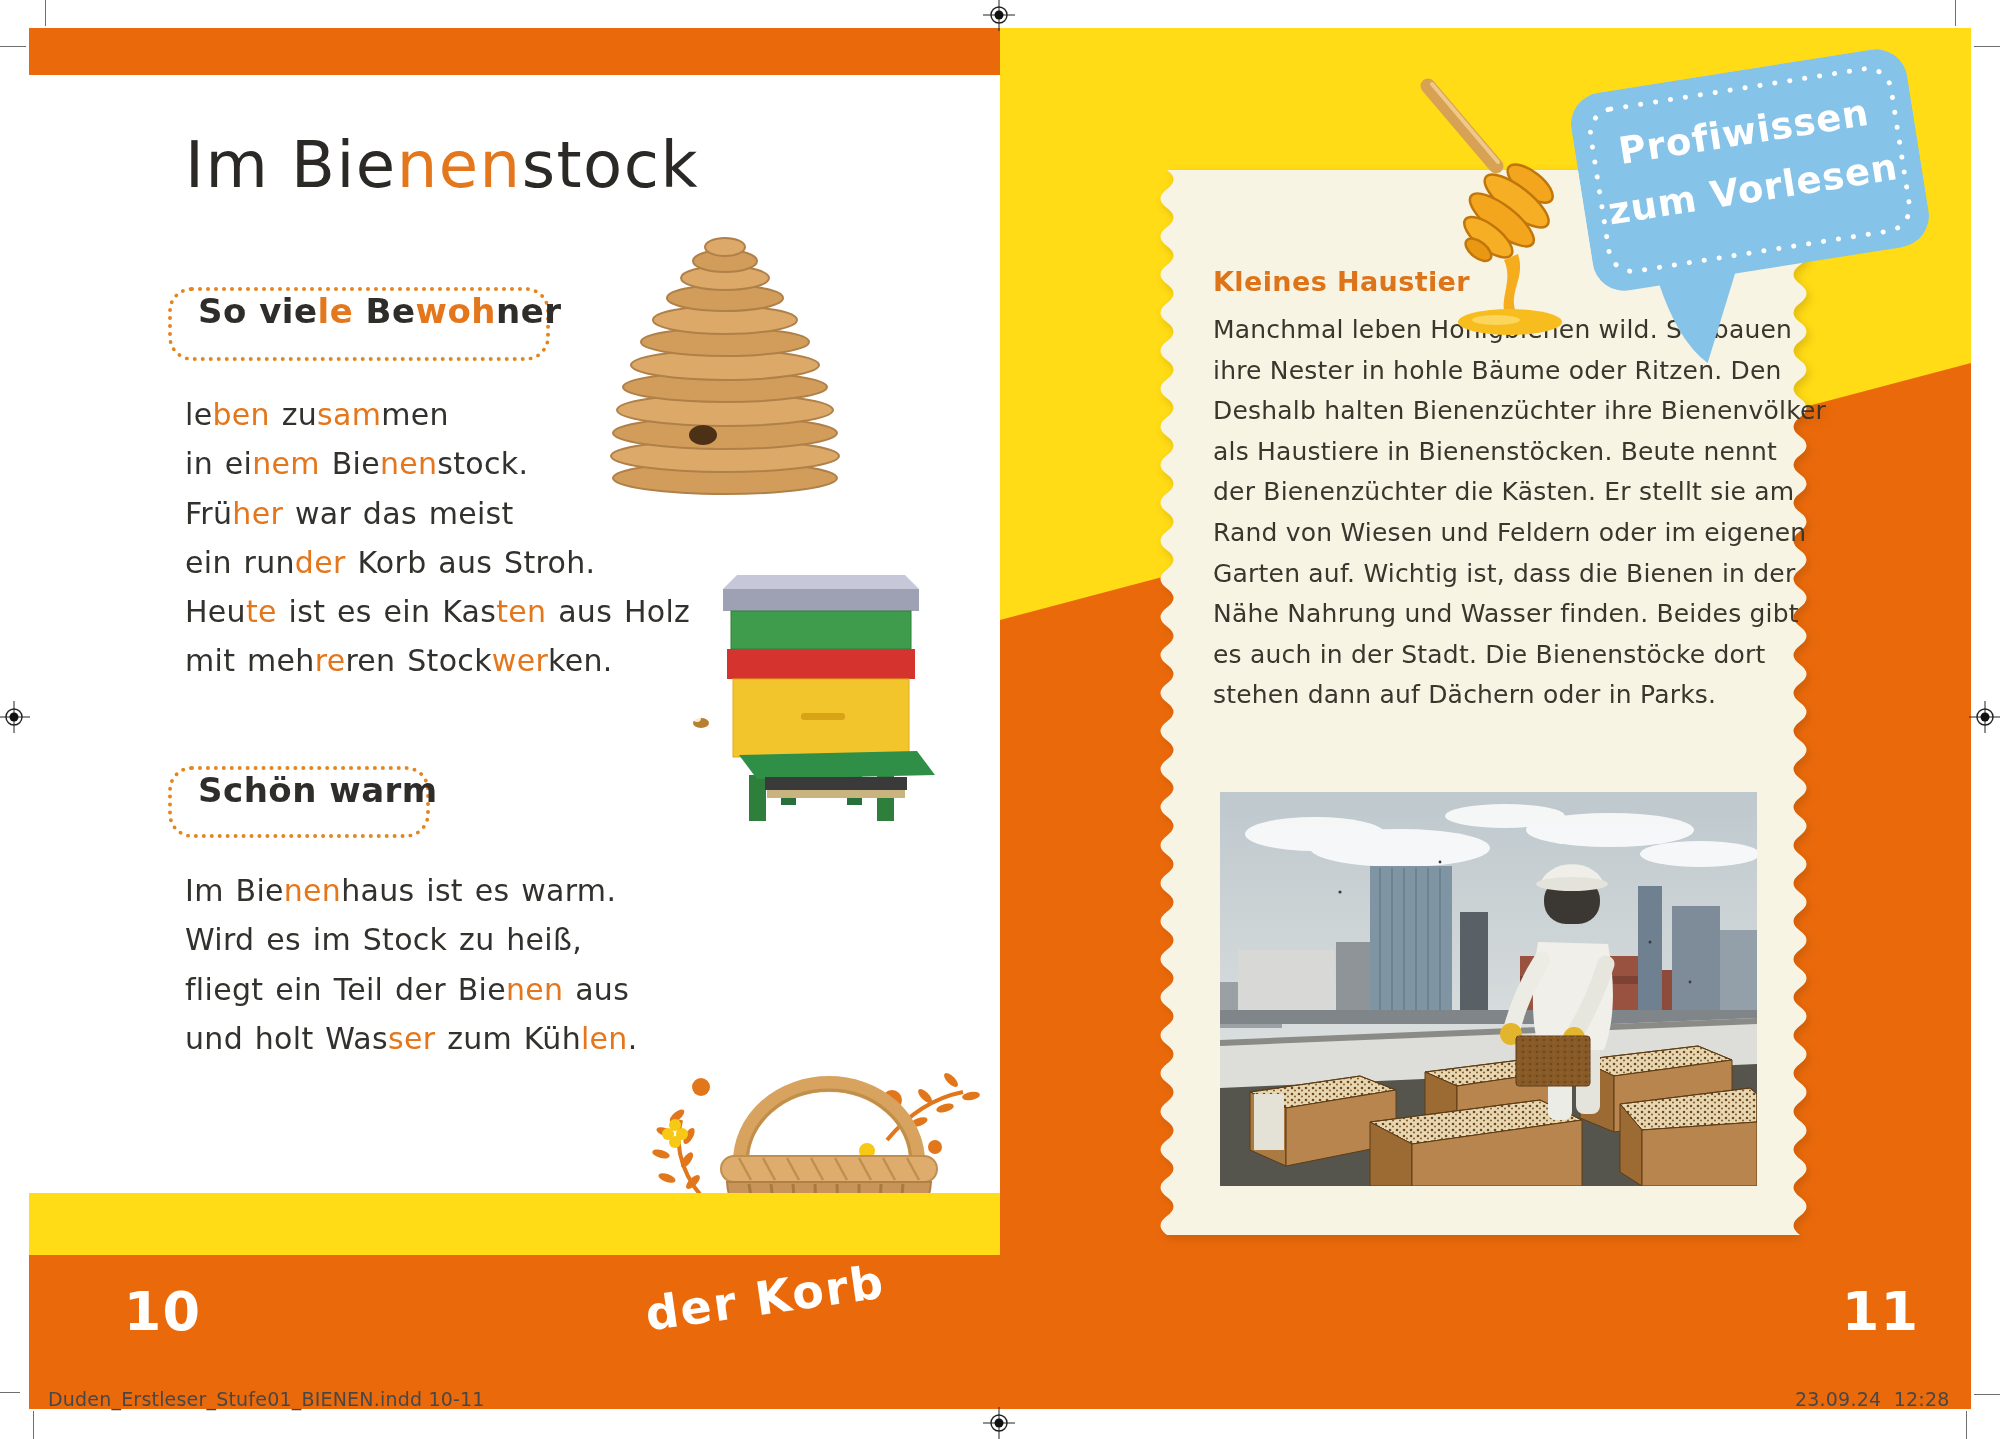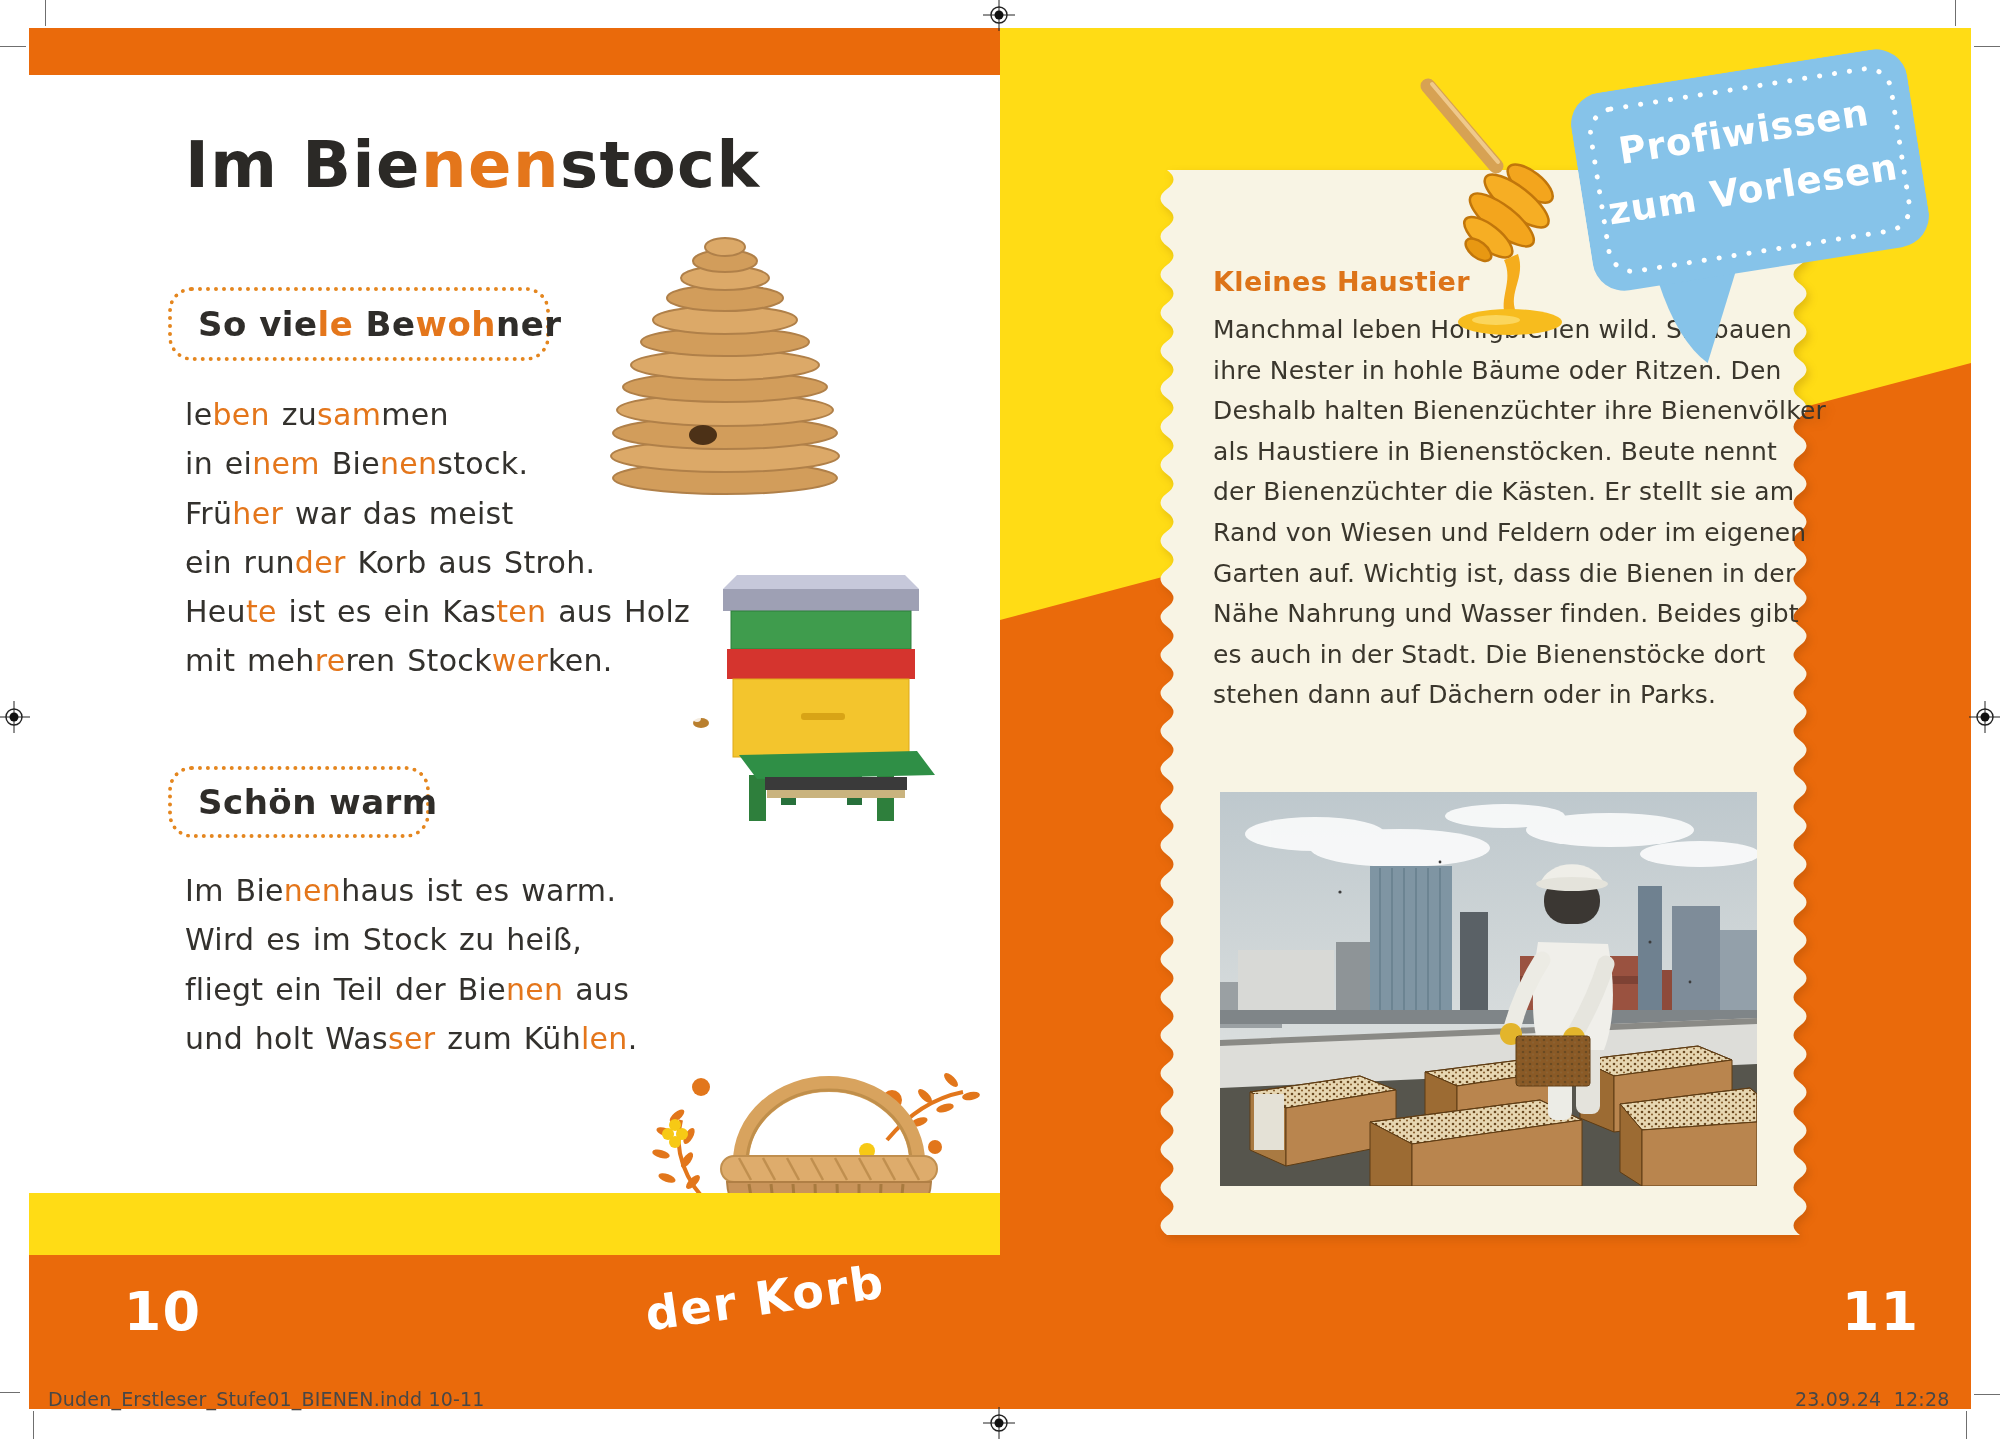--- a/index.html
+++ b/index.html
@@ -19,24 +19,24 @@
   .page-left{position:absolute;left:0;top:0;width:971px;height:1381px;background:#fff;overflow:hidden}
   .page-right{position:absolute;left:971px;top:0;width:971px;height:1381px;background:#FFDC15;overflow:hidden}
   .topbar{position:absolute;left:0;top:0;width:971px;height:47px;background:#EA6A0B}
   .yellow-stripe{position:absolute;left:0;top:1165px;width:971px;height:62px;background:#FFDC15}
   .bottombar{position:absolute;left:0;top:1227px;width:1942px;height:154px;background:#EA6A0B}
   .orange-diagonal{
     position:absolute;left:0;top:0;width:971px;height:1381px;background:#EA6A0B;
     clip-path:polygon(0 592px,971px 335px,971px 1381px,0 1381px);
   }
   
-  .title{position:absolute;left:156px;top:100px;font-size:64px;font-weight:bold;
+  .title{position:absolute;left:156px;top:100px;font-size:64px;font-weight:normal;
          letter-spacing:1.5px;color:#2B2926;white-space:nowrap}
   .dotted-box{position:absolute;border:4px dotted #E4861F;border-radius:24px;
-              display:flex;align-items:center;padding:0 26px;box-sizing:border-box}
+              display:flex;padding:0 26px;box-sizing:border-box}
   .dotted-box .hd{font-size:34px;font-weight:bold;color:#2F2D2A;letter-spacing:.5px;white-space:nowrap}
   .bookpara{position:absolute;left:156px}
   .bline{font-size:30px;line-height:49.3px;color:#33312D;letter-spacing:.3px;
          word-spacing:2px;white-space:nowrap}
   .seg.o{color:#E4761B}
   
   .pagenum{position:absolute;top:1252px;font-size:54px;font-weight:bold;color:#fff;
            width:120px;text-align:right;letter-spacing:1px}
   .korb-label{position:absolute;left:596px;top:1243px;width:280px;text-align:center;
               font-size:46px;font-weight:bold;color:#fff;letter-spacing:2px;

